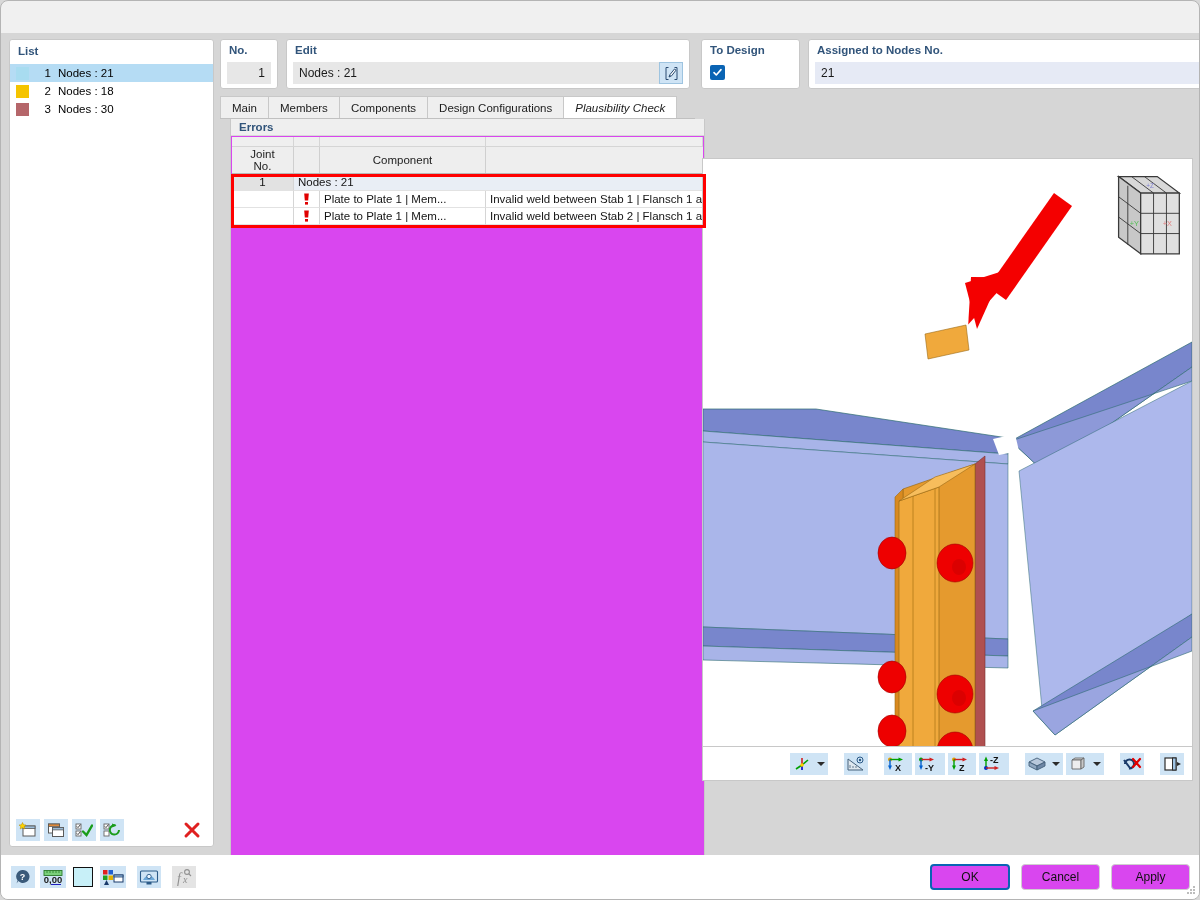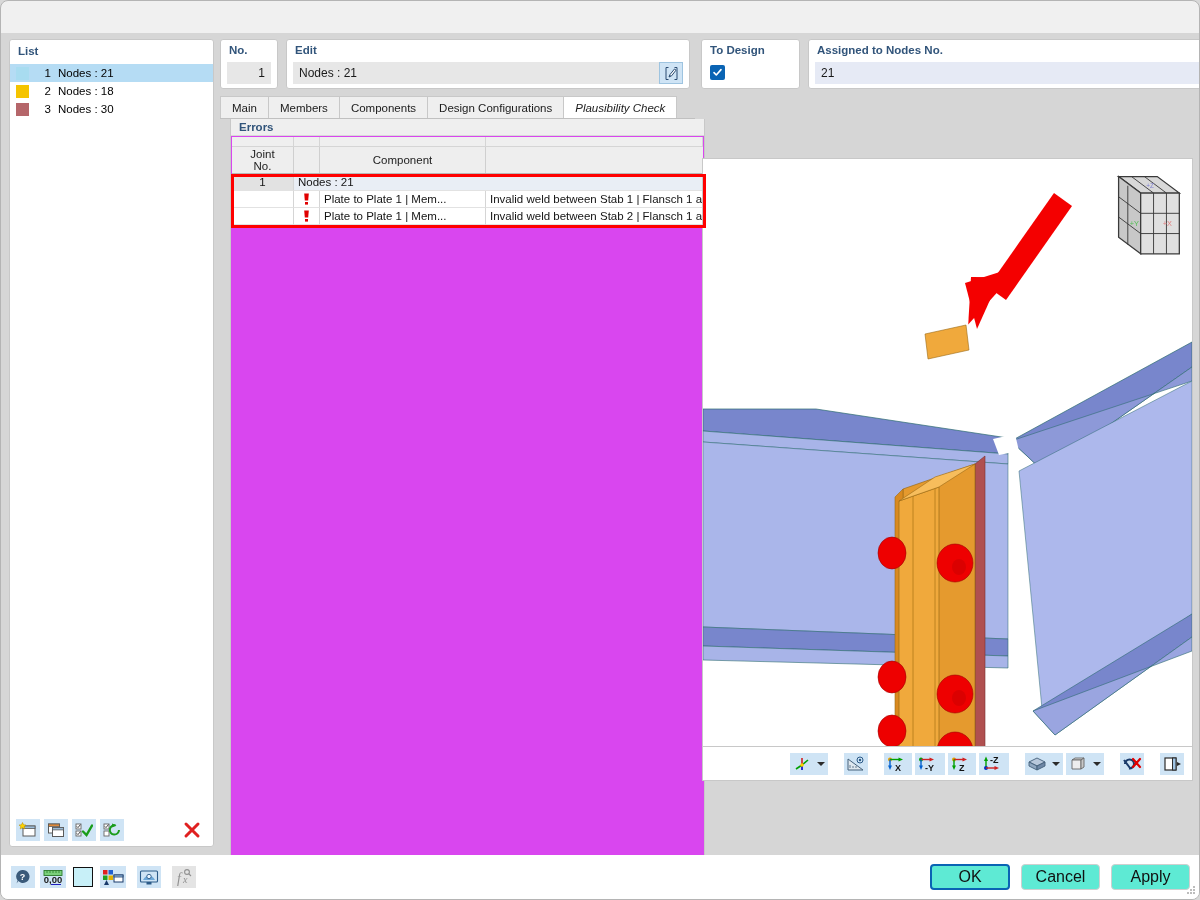--- a/index.html
+++ b/index.html
@@ -286,24 +286,24 @@
   .footer-left {
     position: absolute; left: 10px; top: 11px;
     display: flex; gap: 5px; align-items: center;
   }
   .footer-right {
     position: absolute; right: 11px; top: 9px;
     display: flex; gap: 11px;
   }
   .btn {
     width: 79px; height: 26px;
-    background: #5eead4;
+    background: #d946ef;
     border: 1px solid #cfcfcf;
     border-radius: 4px;
-    font-size: 16px; color: #111;
+    font-size: 12px; color: #111;
     display: flex; align-items: center; justify-content: center;
     font-family: "Liberation Sans", sans-serif;
   }
   .btn.primary { border: 2px solid #0a64b4; width: 80px; }
   .resize-grip { position: absolute; right: 4px; bottom: 2px; }
 </style>
 </head>
 <body>
 
 <div class="window">

